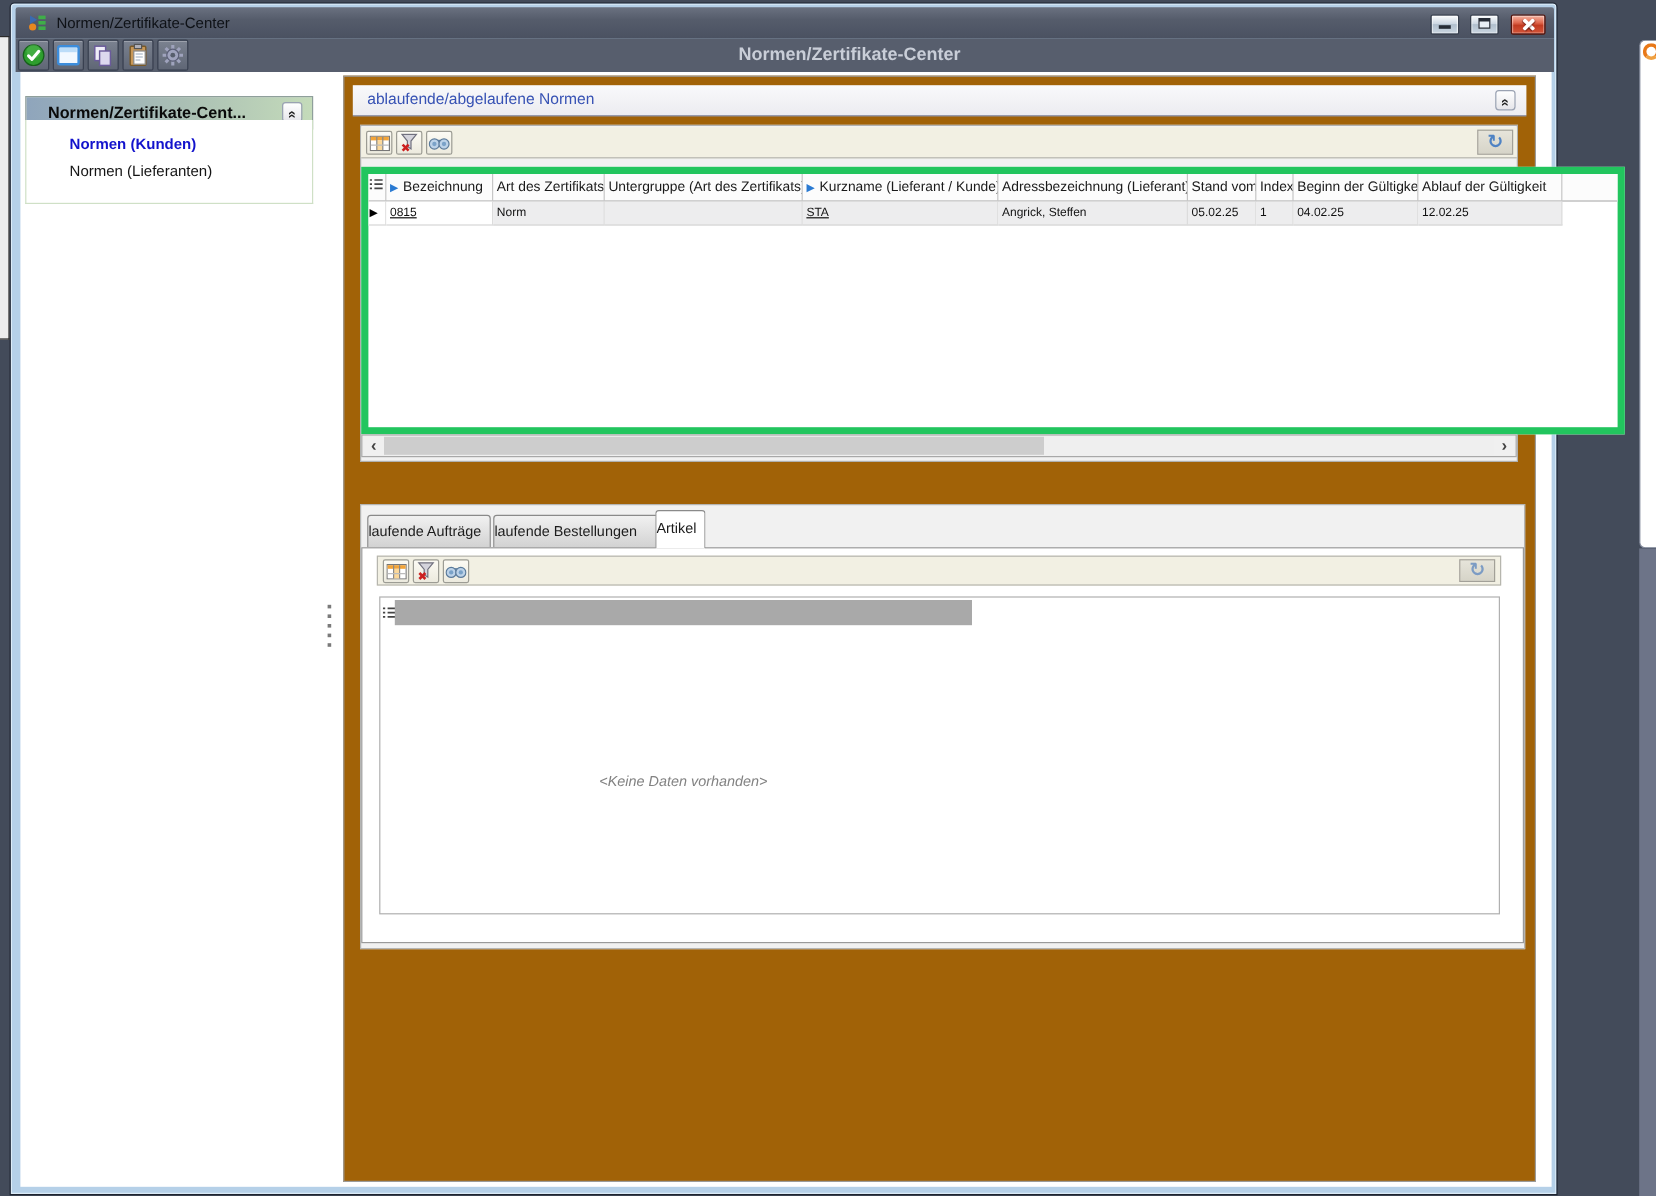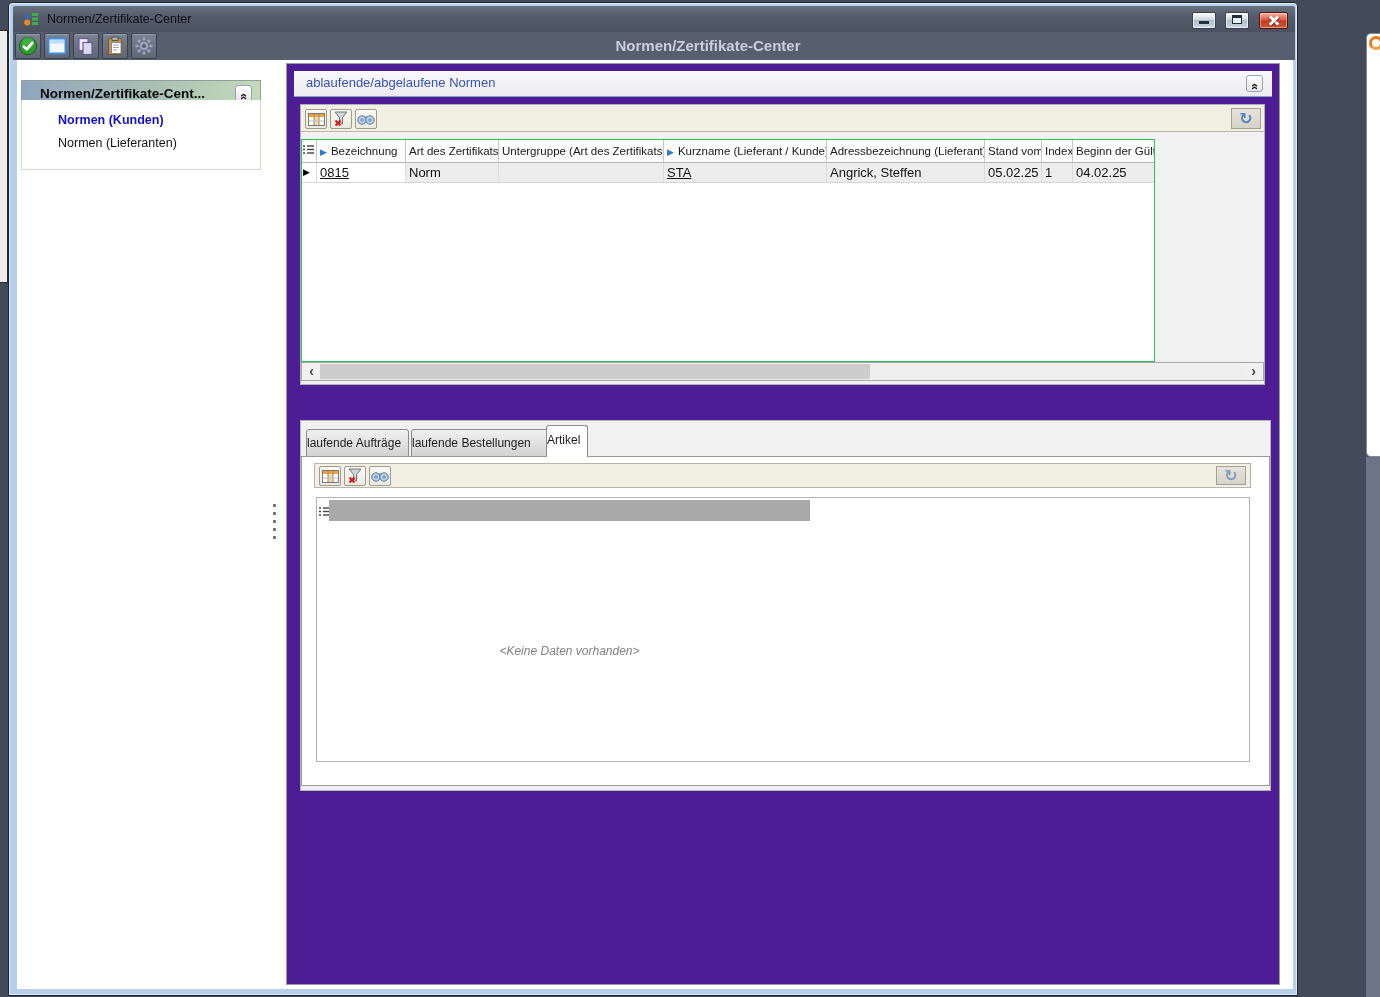--- a/index.html
+++ b/index.html
@@ -66,47 +66,47 @@
     background:linear-gradient(#ffffff,#e6e6ea); border:1px solid #9aa2b2; border-radius:3px; cursor:default; }
   .chev { display:inline-block; transform:rotate(90deg); font-weight:bold; font-size:12px; color:#222; line-height:15px; }
   .side-collapse { right:8px; top:4px; }
 
   
   .splitter { position:absolute; left:252px; top:444px; width:10px; height:66px; }
   .splitter i { display:block; width:3px; height:3px; background:#7a7a7a; box-shadow:1px 1px 0 #fff; margin:0 auto 5px; }
 
   
   .main-panel { position:absolute; left:269px; top:3px; width:994px; height:922px;
-    background:#4c1d95; border:1px solid #9b9b9b; }
+    background:#a16207; border:1px solid #9b9b9b; }
 
   .grp-header { position:absolute; left:7px; width:978px; height:26px;
     background:linear-gradient(#f9f9fb,#ececf0); border-bottom:1px solid #8fa0c8; }
   .grp1-header { top:7px; }
   .grp2-header { top:330px; height:25px; }
   .grp-title { position:absolute; left:12px; top:4px; font-size:13px; color:#3752b4; white-space:nowrap; }
 
   .grp1-body { position:absolute; left:13px; top:40px; width:965px; height:281px;
     background:#f1f1f1; border:1px solid #b0b0ae; }
 
   .grid-toolbar { position:absolute; left:0; top:1px; width:963px; height:26px;
     background:#f2f0e3; border-bottom:1px solid #b6b6ae; }
   .gbtn { position:absolute; top:3px; width:22px; height:20px; border:1px solid #9c9c94; border-radius:2px;
     background:linear-gradient(#fcfbf4,#eceade); display:flex; align-items:center; justify-content:center; cursor:default; }
   .gbtn1{left:4px} .gbtn2{left:29px} .gbtn3{left:54px}
   .refresh-btn { position:absolute; right:3px; top:2px; width:30px; height:21px; text-align:center;
     background:linear-gradient(#e6e4da,#d6d4c8); border:1px solid #a2a098; cursor:default; }
   .refresh-glyph { font-size:16px; color:#4f83c4; font-weight:bold; line-height:19px; }
 
-  .grid { position:absolute; left:0; top:34px; width:854px; height:223px;
-    background:#fff; border:1px solid #22c55e; overflow:hidden; }
+  .grid { position:absolute; left:0; top:34px; width:1053px; height:223px;
+    background:#fff; border:6px solid #22c55e; overflow:hidden; }
   .grid-head { display:flex; height:23px; border-bottom:1px solid #b4b4b4; background:#fcfcfc; }
   .hc { flex:none; height:23px; line-height:22px; font-size:11.5px; color:#1a1a1a;
     padding:0 3px; border-right:1px solid #c6c6c6; overflow:hidden; white-space:nowrap; cursor:default; }
   .grid-row { display:flex; height:20px; }
-  .dc { flex:none; height:20px; line-height:19px; font-size:13px; color:#111;
+  .dc { flex:none; height:20px; line-height:19px; font-size:10px; color:#111;
     padding:0 3px; background:#ededee; border-right:1px solid #dcdcdc; border-bottom:1px solid #d6d6d6;
     overflow:hidden; white-space:nowrap; }
   .w0{width:15px;padding:0 1px} .w1{width:89px} .w2{width:93px} .w3{width:165px} .w4{width:163px}
   .w5{width:158px} .w6{width:57px} .w7{width:31px} .w8{width:104px} .w9{width:120px}
   .cell-white { background:#fff; }
   .sort { font-size:9px; color:#2a7ad2; margin-right:4px; }
   .marker { background:#fff; font-size:9px; color:#000; line-height:19px; }
   .cell-link { text-decoration:underline; cursor:default; }
 
   .hscroll { position:absolute; left:0; top:257px; width:963px; height:19px;

